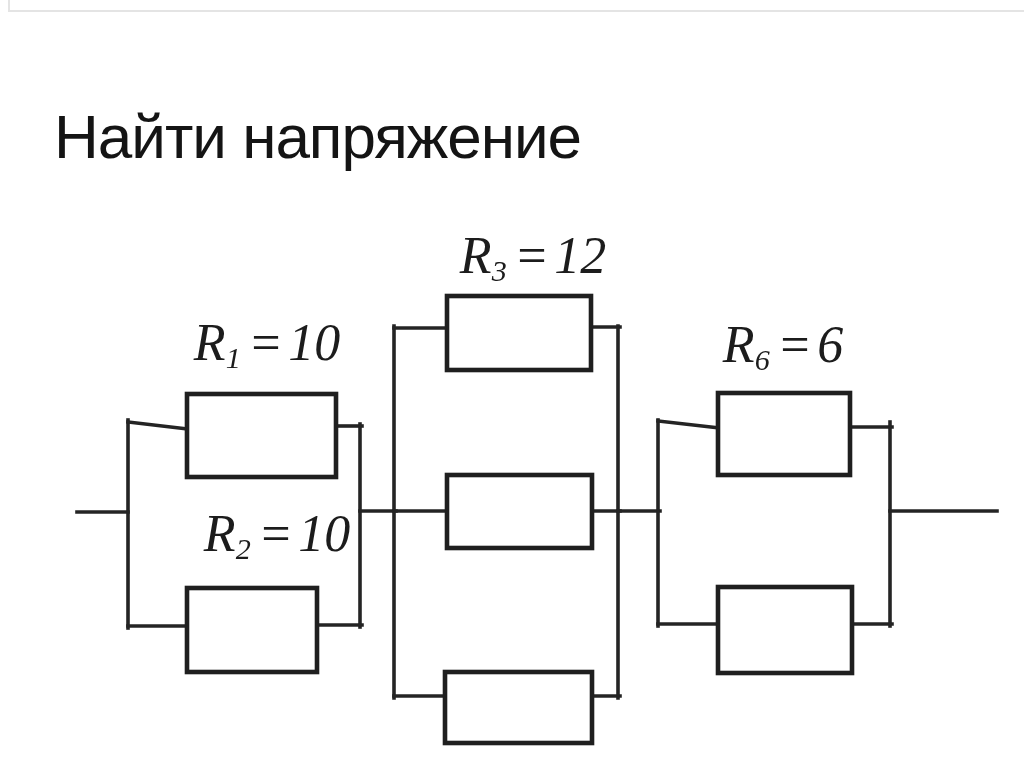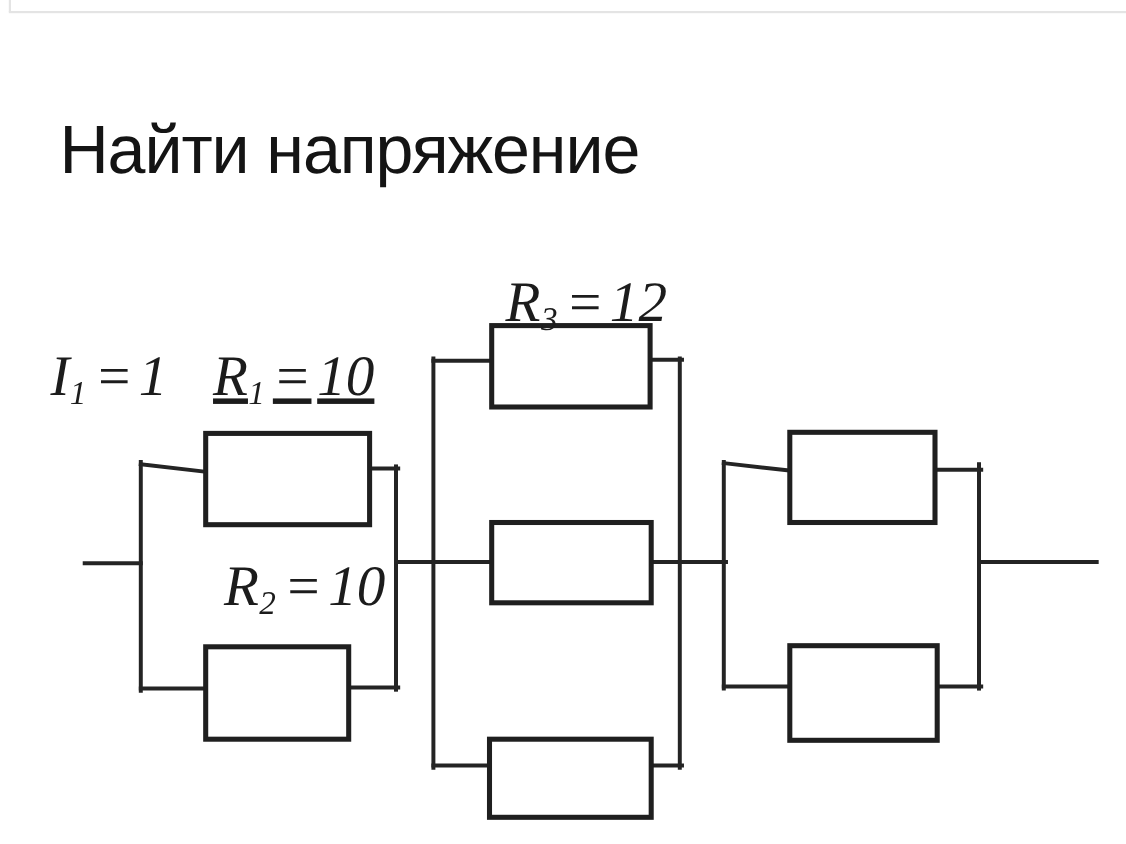--- a/index.html
+++ b/index.html
@@ -121,33 +121,33 @@
       <rect class="rbox" x="187" y="394" width="149" height="83"></rect>
       <rect class="rbox" x="187" y="588" width="130" height="84"></rect>
       <rect class="rbox" x="447" y="296" width="144" height="74"></rect>
       <rect class="rbox" x="447" y="475" width="145" height="73"></rect>
       <rect class="rbox" x="445" y="672" width="147" height="71"></rect>
       <rect class="rbox" x="718" y="393" width="132" height="82"></rect>
       <rect class="rbox" x="718" y="587" width="134" height="86"></rect>
     </g>
   </svg>
 
-  <div class="rlabel" style="left:99px;  top:345px;">
-    <span>I</span><sub>1</sub><span class="eq">=</span><span>1</span>
-  </div>
 
-  <div class="rlabel" style="left:267px; top:345px;text-decoration:underline;">
+  <div class="rlabel" style="left:267px; top:345px;">
     <span>R</span><sub>1</sub><span class="eq">=</span><span>10</span>
   </div>
 
   <div class="rlabel" style="left:277px; top:536px;">
     <span>R</span><sub>2</sub><span class="eq">=</span><span>10</span>
   </div>
 
-  <div class="rlabel" style="left:533px; top:258px;margin-top:20px;">
+  <div class="rlabel" style="left:533px; top:258px;">
     <span>R</span><sub>3</sub><span class="eq">=</span><span>12</span>
   </div>
 
 
 
+  <div class="rlabel" style="left:783px; top:347px;">
+    <span>R</span><sub>6</sub><span class="eq">=</span><span>6</span>
+  </div>
 
 
 </div>
 
 </body></html>

